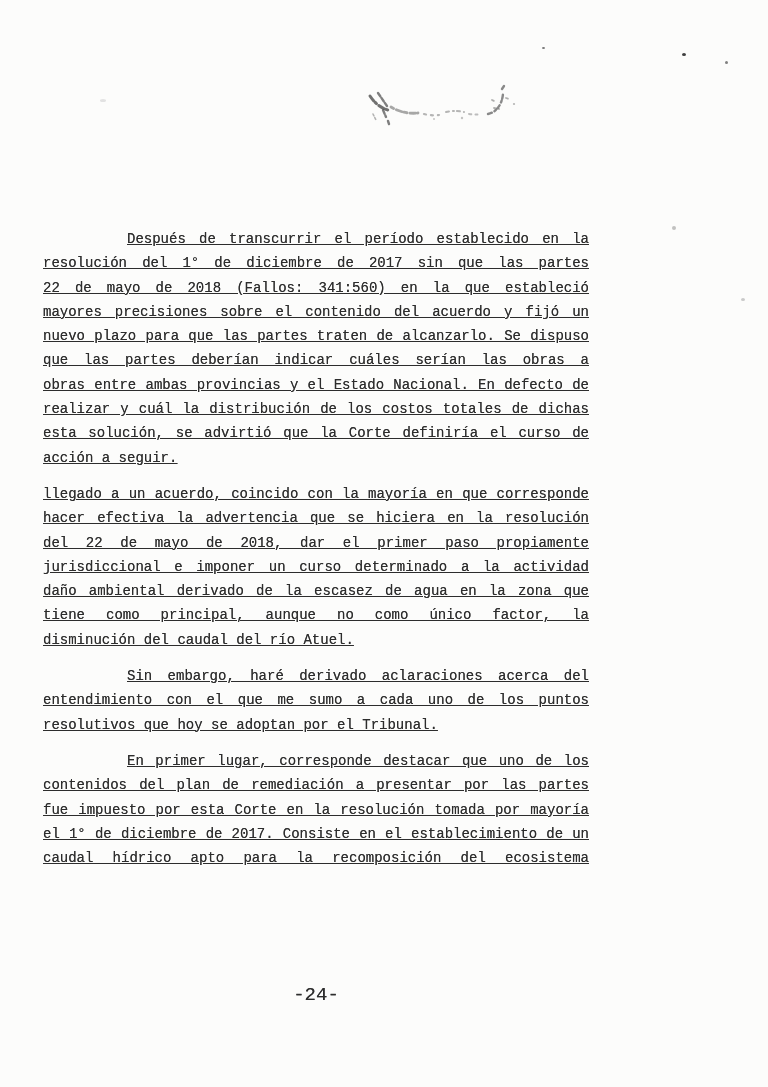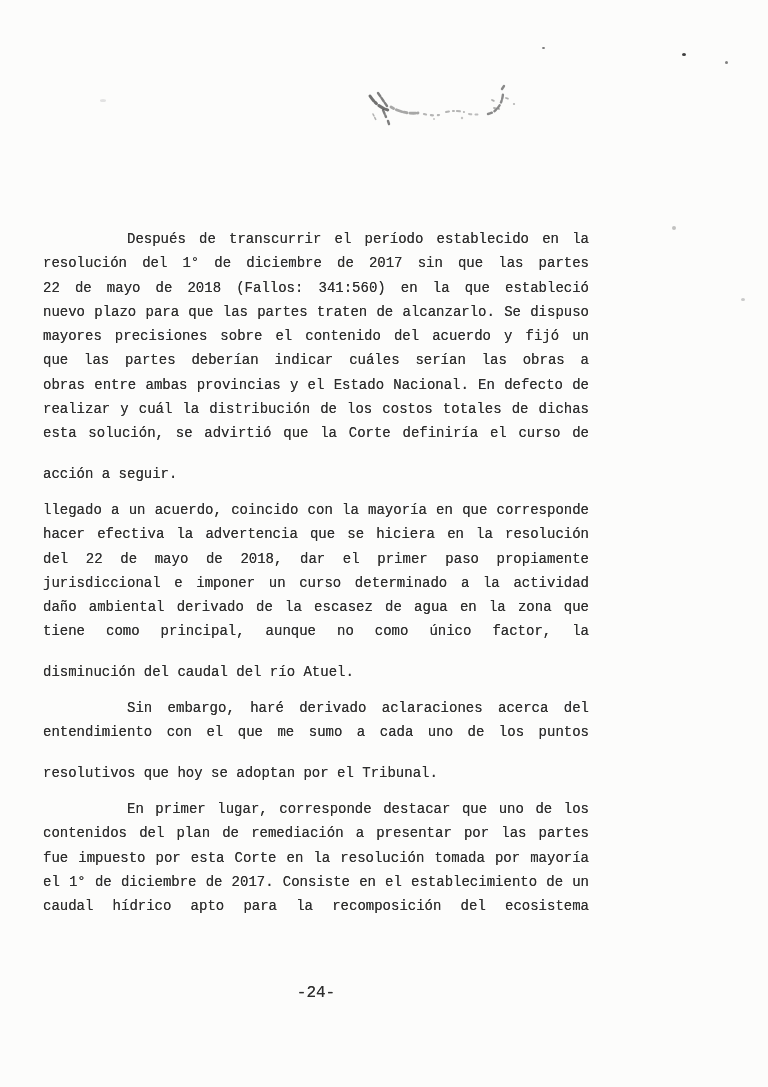--- a/index.html
+++ b/index.html
@@ -7,32 +7,32 @@
     width: 768px; height: 1087px;
     position: relative; overflow: hidden;
     background: var(--paper, #fcfcfb);
     font-family: "Liberation Mono", "DejaVu Sans Mono", monospace;
   }
   .textcol {
     position: absolute; left: 43px; top: 227px; width: 546px;
     color: var(--ink, #2d2d2d);
     font-size: 14px; line-height: 24.3px;
   }
-  .para { margin: 0 0 12px 0; }
+  .para { margin: 0 0 12px 0; text-decoration: underline; }
   .ln {
     text-align: justify; text-align-last: justify;
     height: 24.3px; overflow: hidden;
     text-shadow: 0 0 0.5px rgba(45,45,45,0.75);
   }
   .first { padding-left: 84px; }
-  .plast { text-align-last: left; margin-top: 16px; }
+  .plast { text-align-last: left; }
   .pagenum {
     position: absolute; left: 43px; top: 984px; width: 546px;
     text-align: center; color: var(--ink, #2d2d2d);
-    font-size: 16px; text-shadow: 0 0 0.5px rgba(45,45,45,0.75);
+    font-size: 19px; text-shadow: 0 0 0.5px rgba(45,45,45,0.75);
   }
   .smudge {
     position: absolute; left: 366px; top: 84px;
     width: 158px; height: 42px;
     color: var(--smudge, #6e6e6e);
   }
   .speck { position: absolute; border-radius: 50%; }
   .s1 { left: 542px; top: 47px;  width: 3px; height: 2px; background: #777; }
   .s2 { left: 682px; top: 53px;  width: 4px; height: 3px; background: #3f3f3f; }
   .s3 { left: 725px; top: 61px;  width: 3px; height: 3px; background: #555; opacity: .75; }
@@ -68,22 +68,22 @@
   <div class="speck s4"></div>
   <div class="speck s5"></div>
   <div class="speck s6"></div>
 
   <div class="textcol">
 
     <div class="para">
       <div class="ln first">Después de transcurrir el período establecido en la</div>
       <div class="ln">resolución del 1° de diciembre de 2017 sin que las partes</div>
       <div class="ln">22 de mayo de 2018 (Fallos: 341:560) en la que estableció</div>
+      <div class="ln">mayores precisiones sobre el contenido del acuerdo y fijó un</div>
       <div class="ln">nuevo plazo para que las partes traten de alcanzarlo. Se dispuso</div>
-      <div class="ln">mayores precisiones sobre el contenido del acuerdo y fijó un</div>
       <div class="ln">que las partes deberían indicar cuáles serían las obras a</div>
       <div class="ln">obras entre ambas provincias y el Estado Nacional. En defecto de</div>
       <div class="ln">realizar y cuál la distribución de los costos totales de dichas</div>
       <div class="ln">esta solución, se advirtió que la Corte definiría el curso de</div>
       <div class="ln plast">acción a seguir.</div>
     </div>
 
     <div class="para">
       <div class="ln">llegado a un acuerdo, coincido con la mayoría en que corresponde</div>
       <div class="ln">hacer efectiva la advertencia que se hiciera en la resolución</div>

